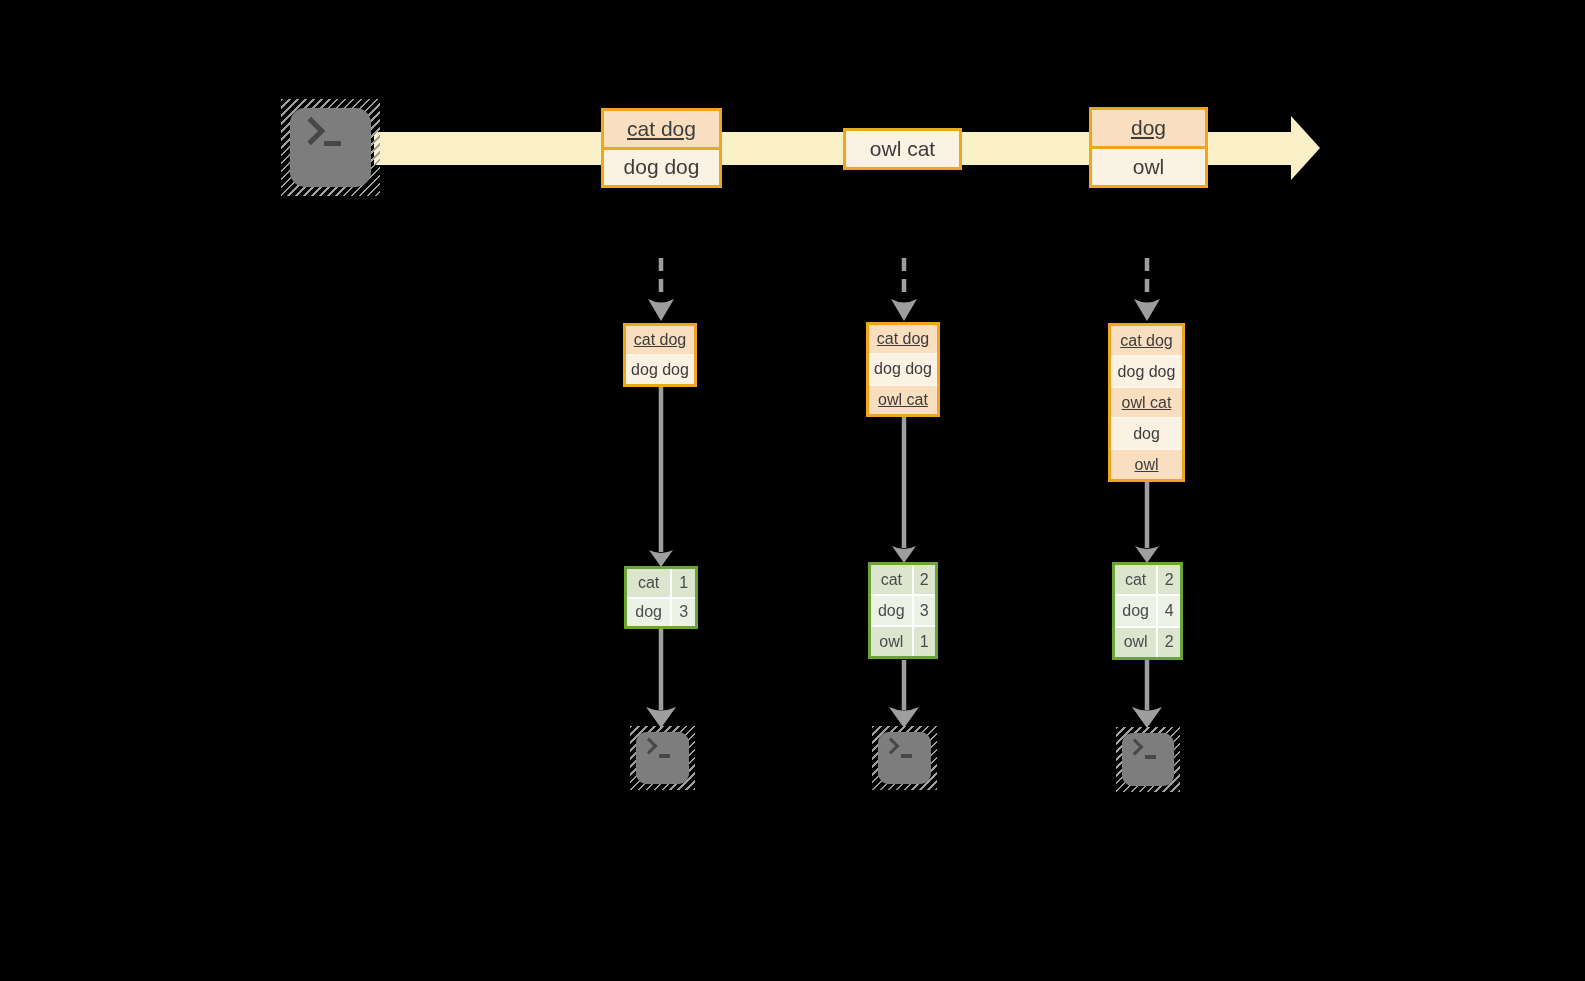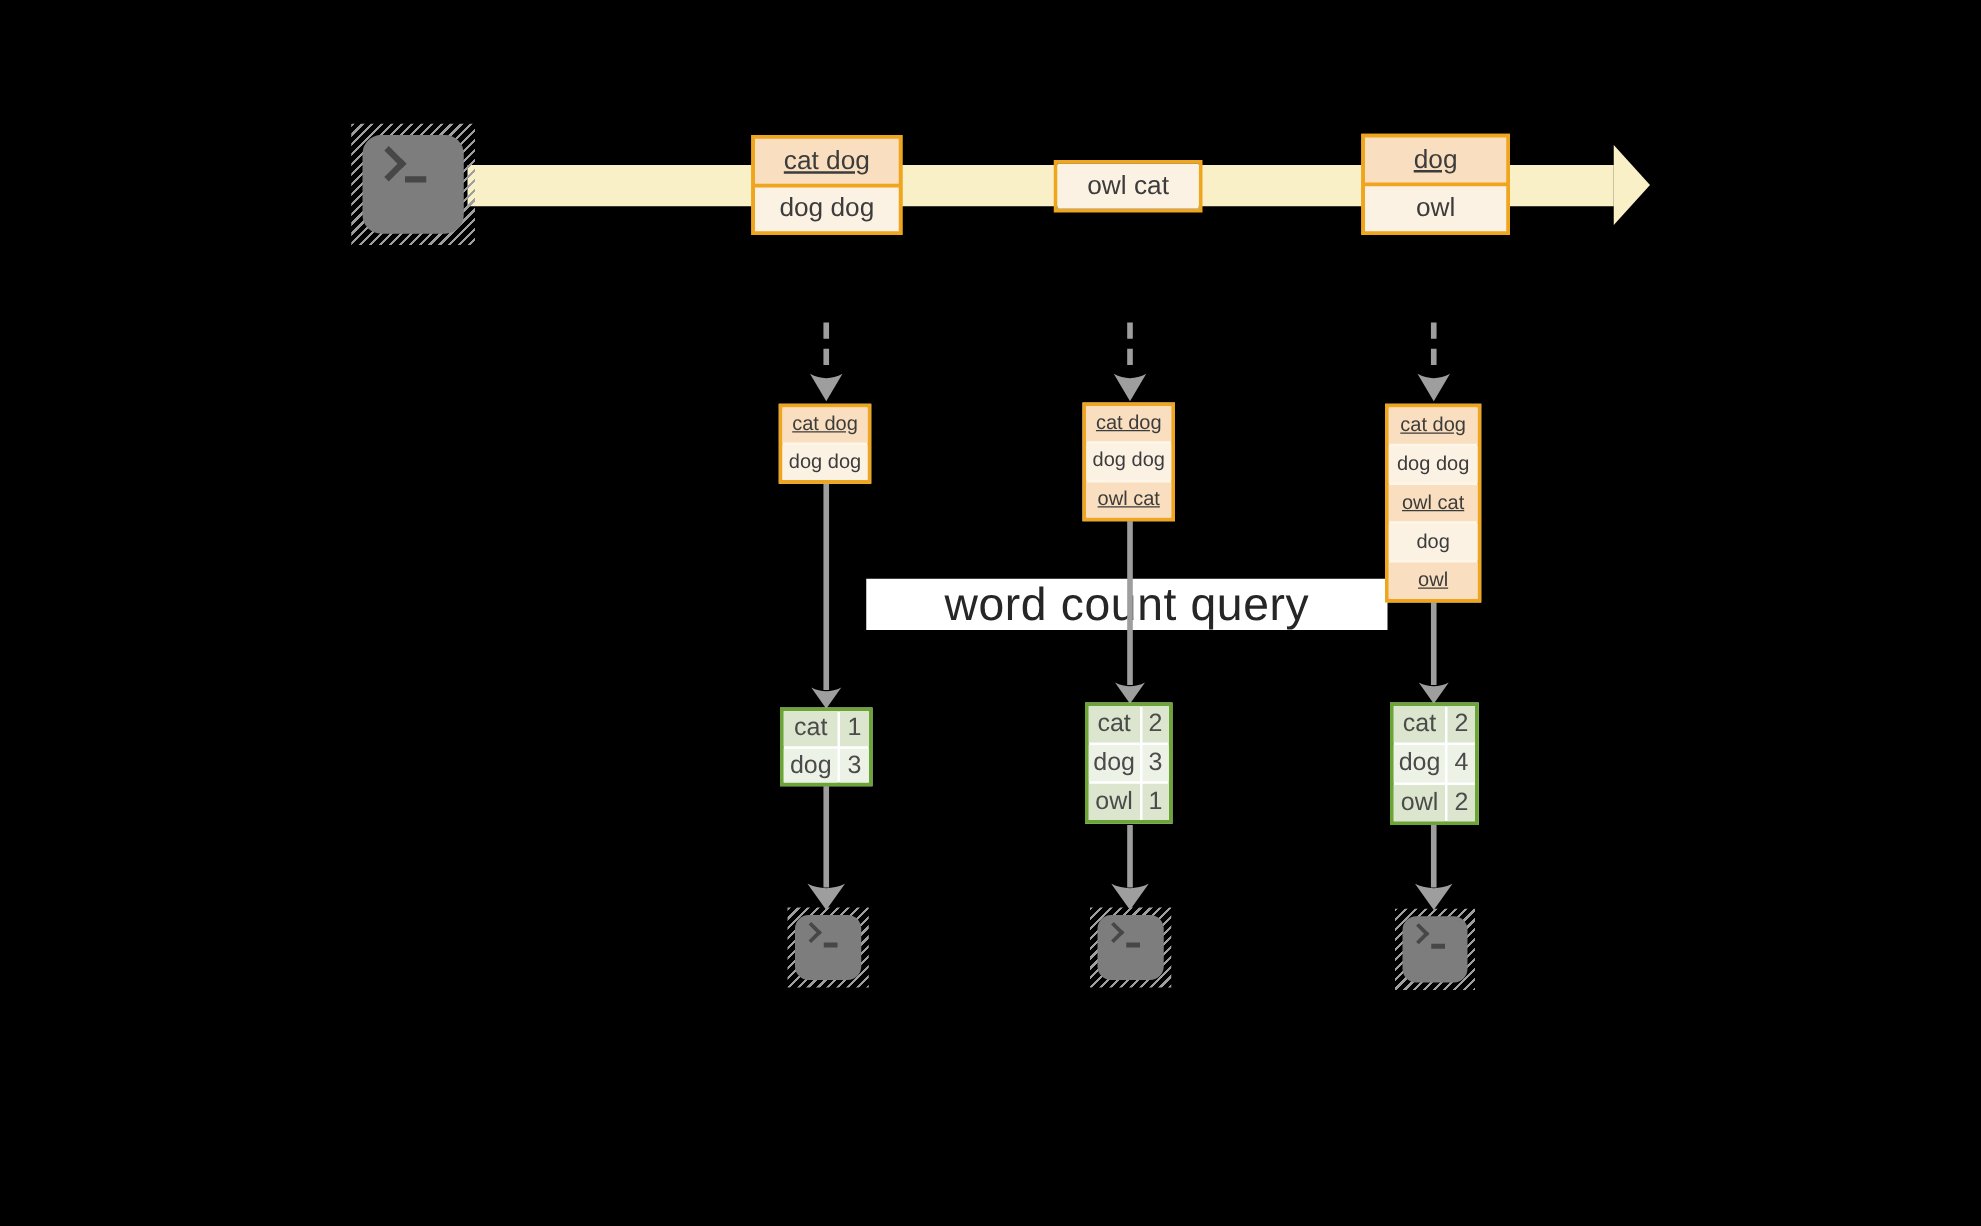--- a/index.html
+++ b/index.html
@@ -42,38 +42,35 @@
   .band{
     position:absolute;left:693px;top:463px;width:417px;height:41px;
     background:#ffffff;z-index:2;display:flex;align-items:center;justify-content:center;
   }
   .band span{font-size:37px;font-weight:300;color:#262626;letter-spacing:.5px;}
   
   .gtable{
     position:absolute;display:grid;grid-template-columns:1.9fr 1fr;gap:2px;
     border:3px solid #6CA437;background:#ffffff;z-index:4;box-sizing:border-box;
   }
-  .gcell{display:flex;align-items:center;justify-content:center;font-size:20px;color:#4b4b4b;}
+  .gcell{display:flex;align-items:center;justify-content:center;font-size:16px;color:#4b4b4b;}
   .g-sage{background:#DCE6CF;}
   .g-lite{background:#EDF2E7;}
   svg{display:block;}
 </style>
 </head>
 <body>
 
 <div class="canvas">
 
   <svg class="layer" width="1585" height="981" style="z-index:1">
     <rect x="374" y="132" width="917" height="33" fill="#FAF0C8"></rect>
     <polygon points="1291,116 1320,148 1291,180" fill="#FAF0C8"></polygon>
   </svg>
 
-  <div class="band">
-    <span>word count query</span>
-  </div>
 
   <svg class="layer" width="1585" height="981" style="z-index:3">
 
     <g stroke="#9E9E9E" stroke-width="4.5" stroke-dasharray="13 8">
       <line x1="661" y1="258" x2="661" y2="296"></line>
       <line x1="904" y1="258" x2="904" y2="296"></line>
       <line x1="1147" y1="258" x2="1147" y2="296"></line>
     </g>
     <g fill="#9E9E9E">
       <path d="M648,299 Q661,306 674,299 L661,321 Z"></path>

